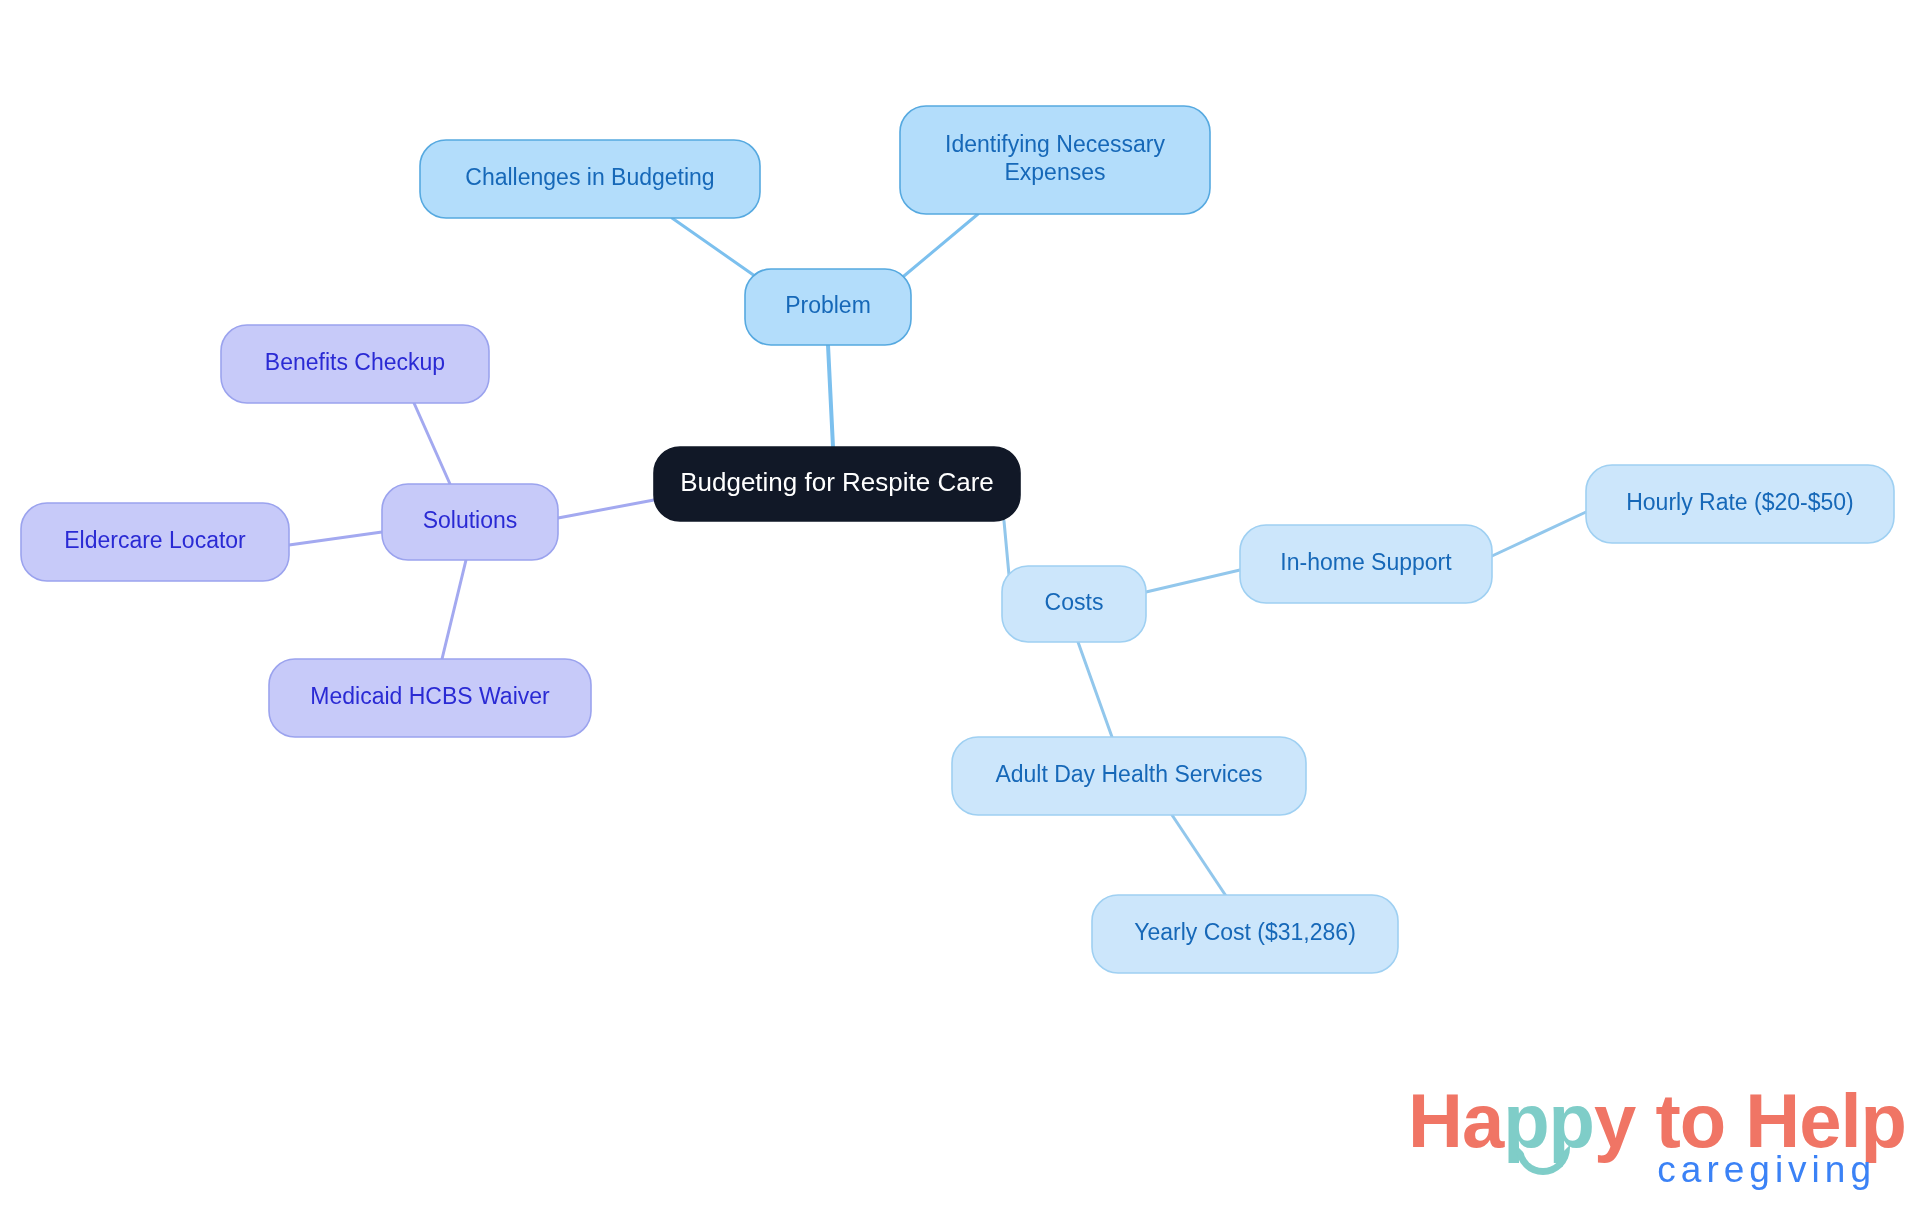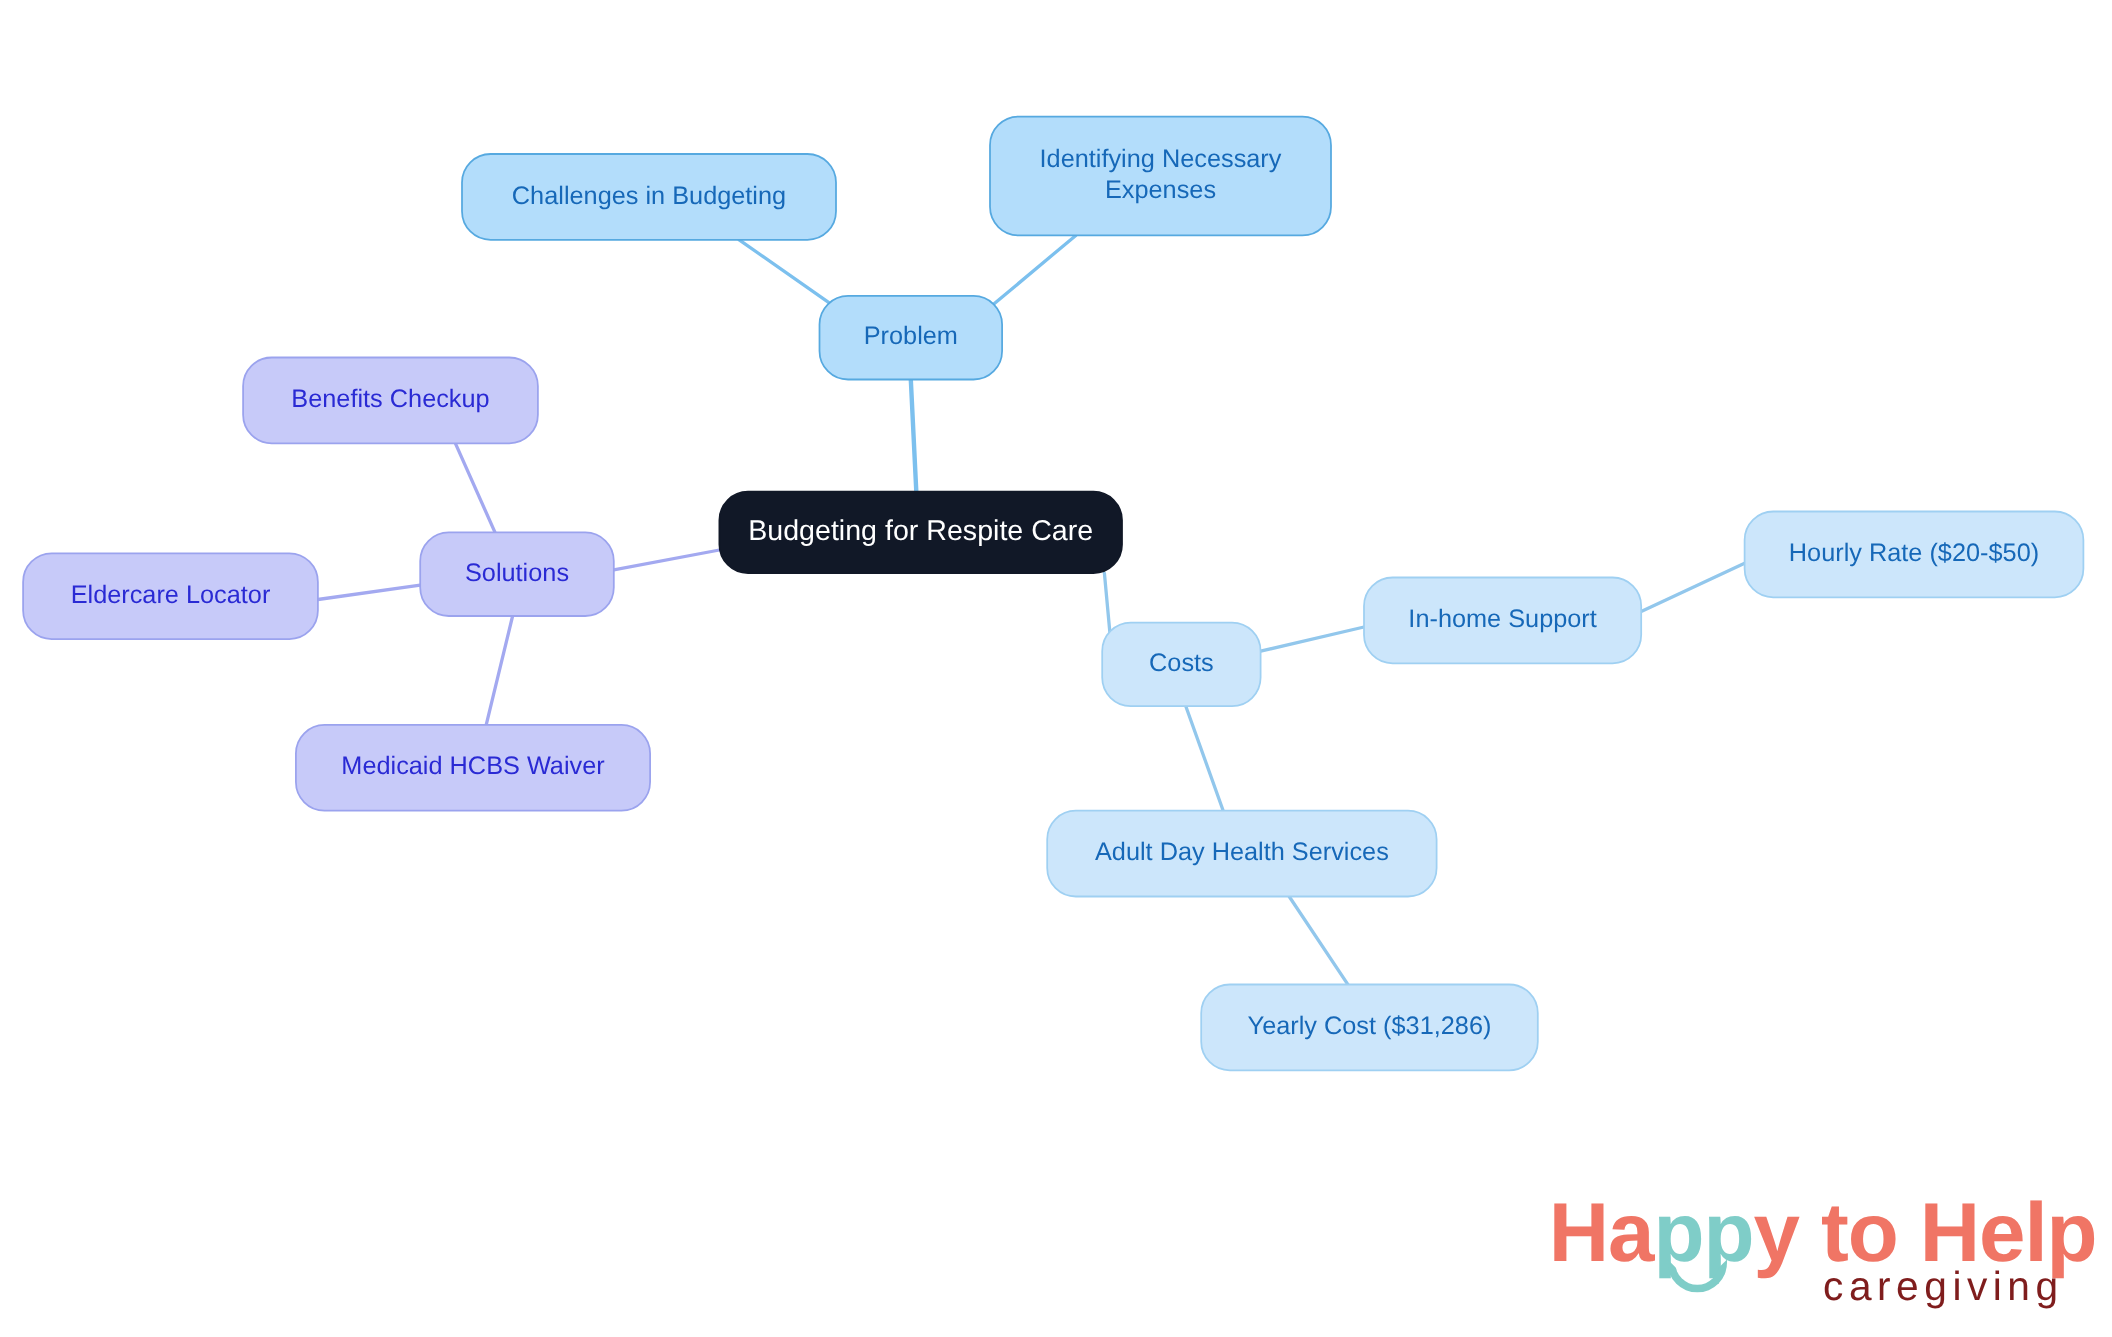--- a/index.html
+++ b/index.html
@@ -151,14 +151,14 @@
         <text class="node-label" x="837" y="484" fill="#ffffff" font-size="26">Budgeting for Respite Care</text>
       </g>
     </g>
 </svg>
 
 <div id="brand-logo">
   <div class="logo-wordmark">
     <span style="color: rgb(240, 117, 101);">Ha</span><span style="color: rgb(127, 205, 200);">pp</span><span style="color: rgb(240, 117, 101);">y to Help</span>
   </div>
   <div class="logo-smile" style="border-color: transparent rgb(127, 205, 200) rgb(127, 205, 200);"></div>
-  <div class="logo-tagline" style="color: #7f1d1d;">caregiving</div>
+  <div class="logo-tagline" style="color: #3b82f6;">caregiving</div>
 </div>
 
 </body></html>

